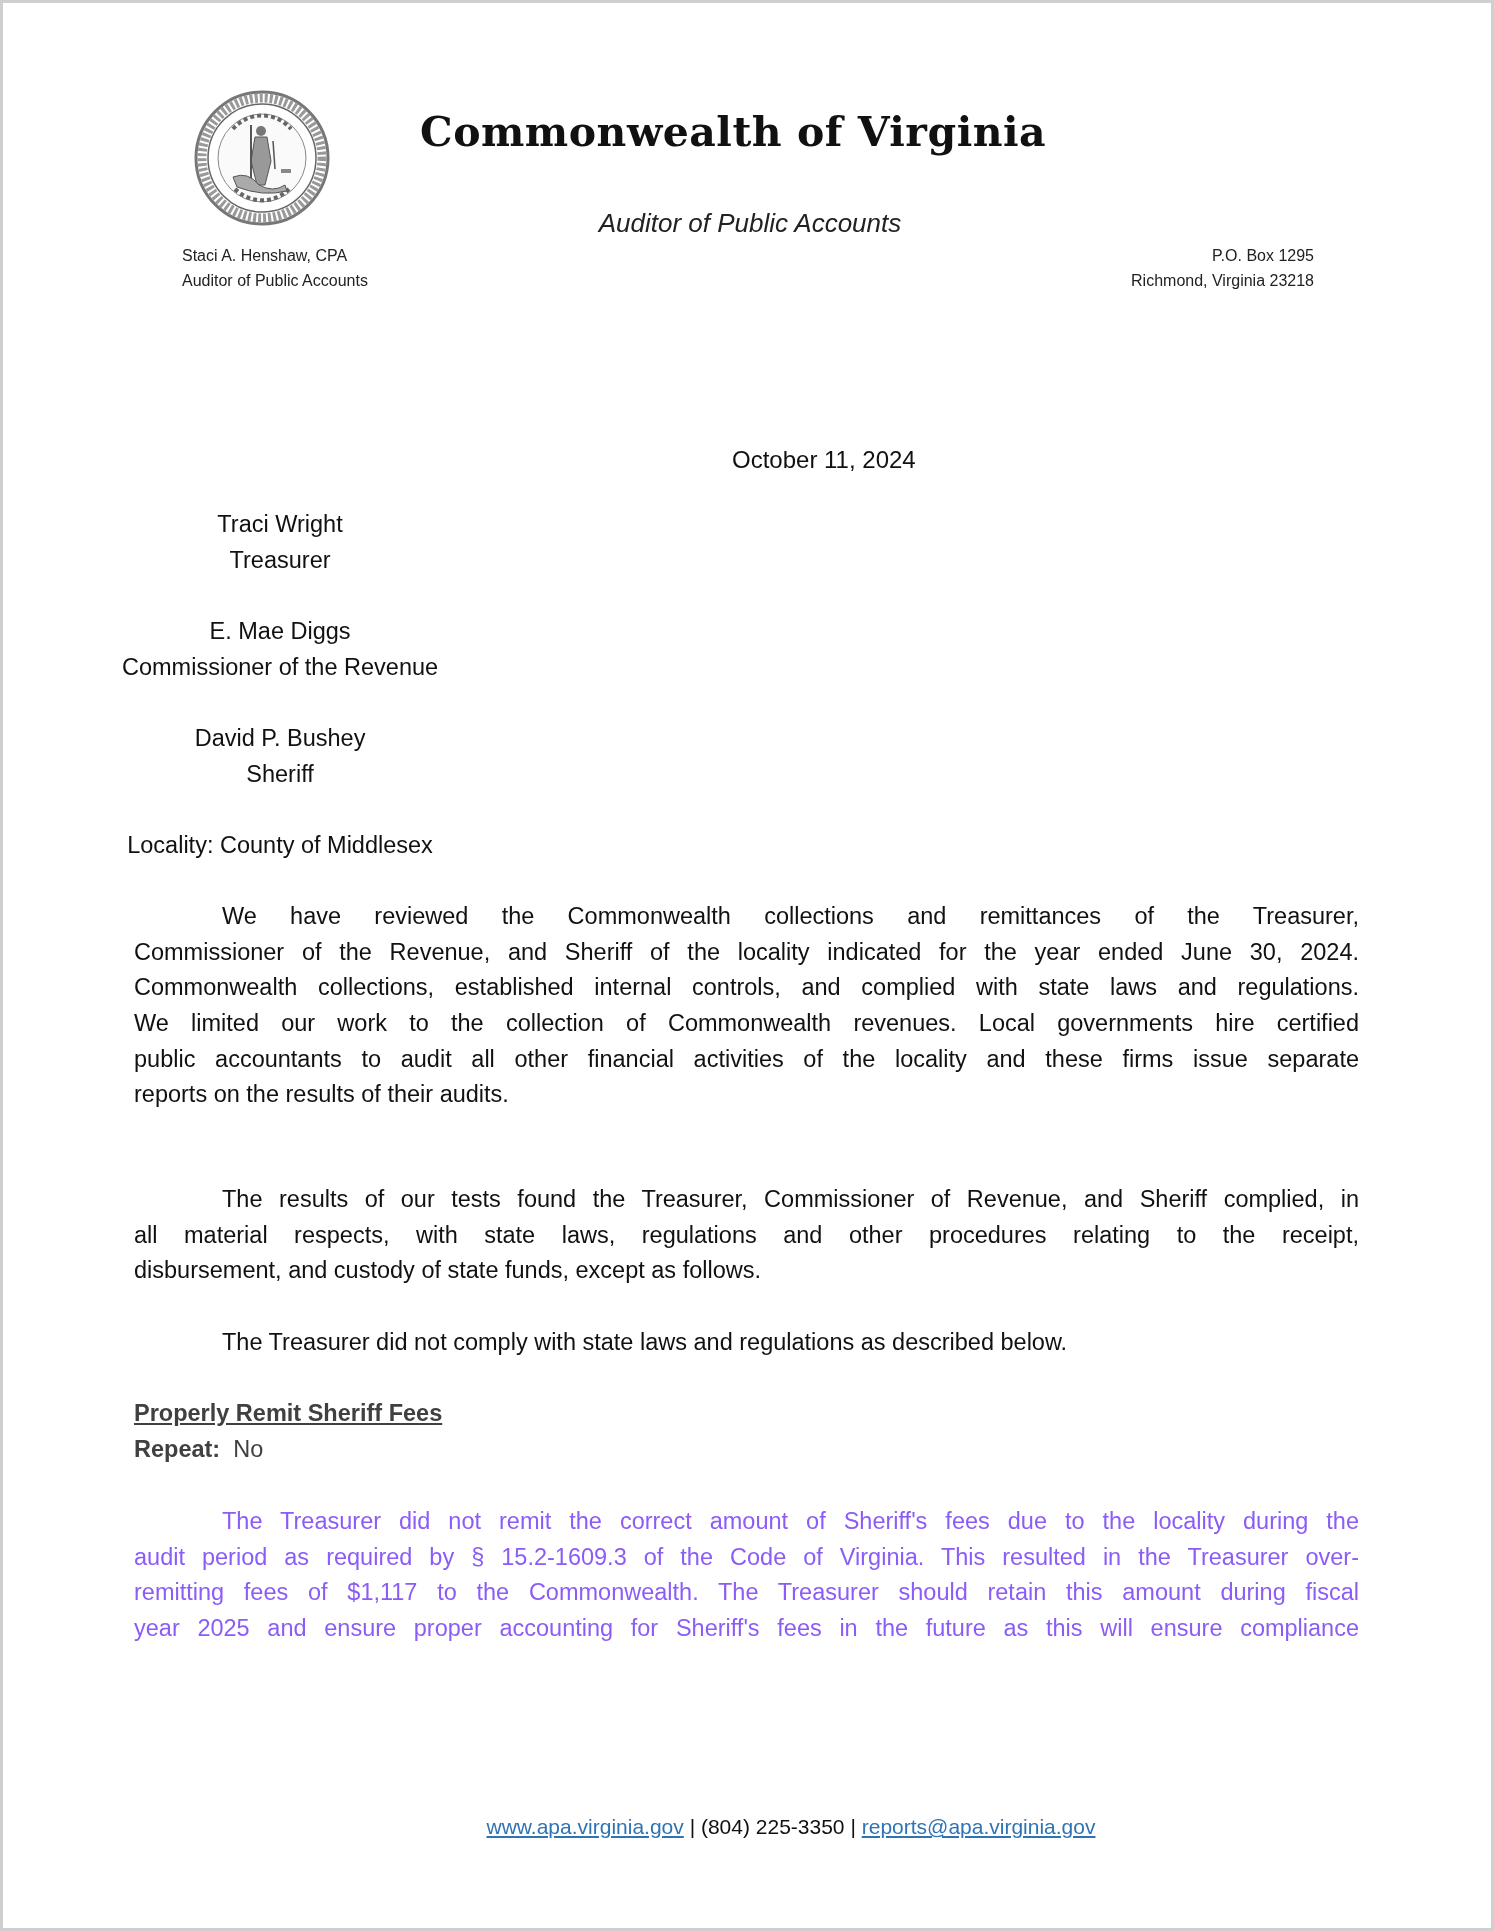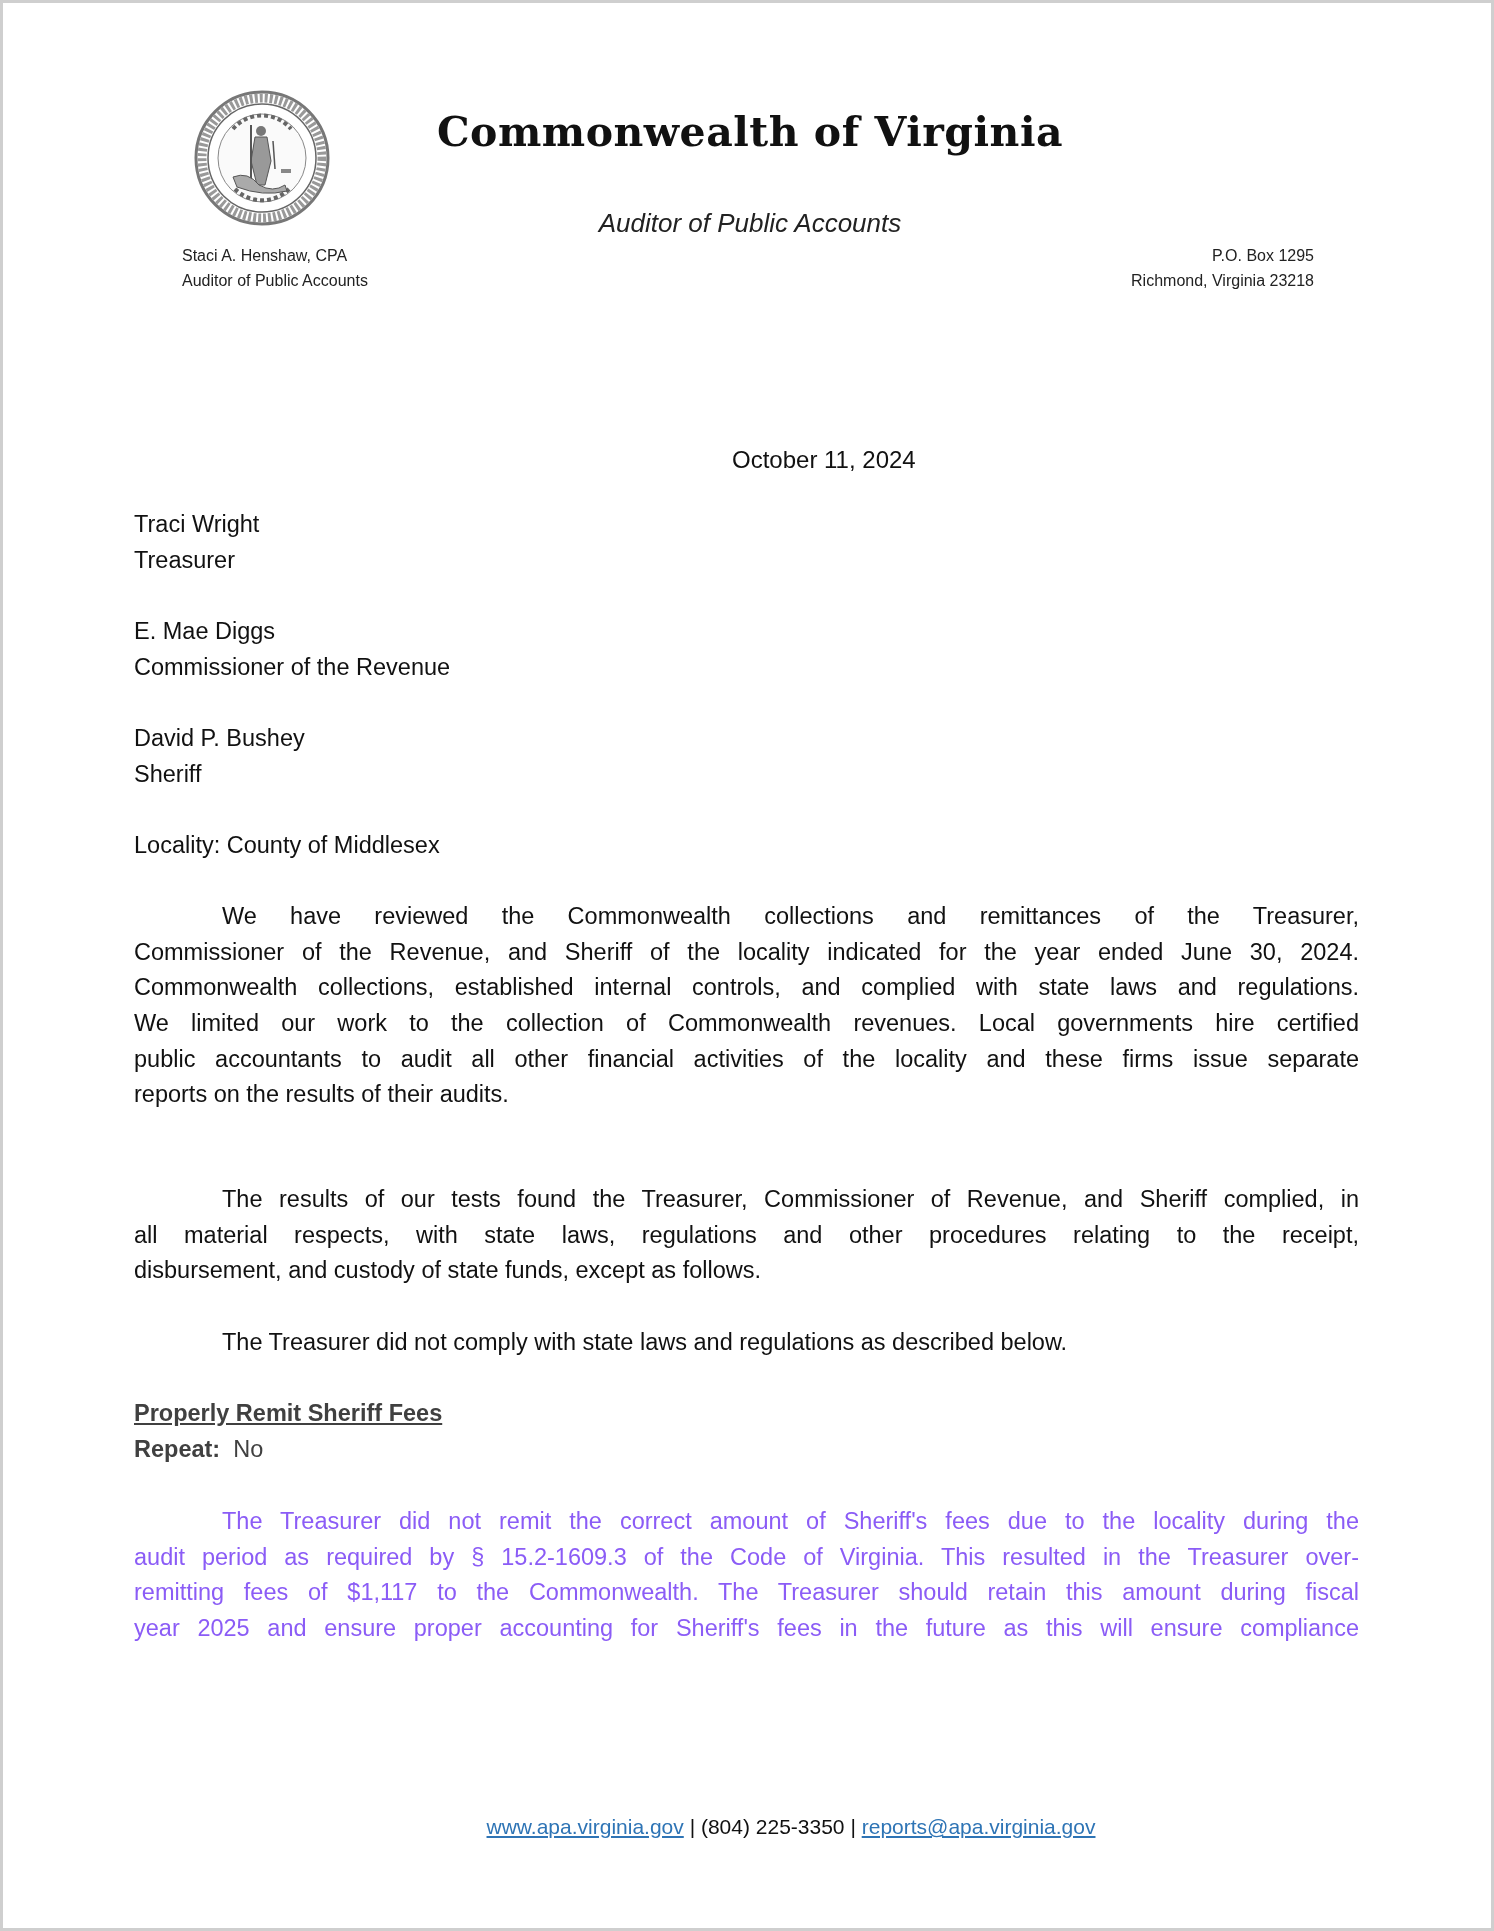--- a/index.html
+++ b/index.html
@@ -10,34 +10,34 @@
   }
   .frame {
     position: absolute; left: 0; top: 0; width: 1494px; height: 1931px;
     box-sizing: border-box; border: 3px solid #cfcfcf; pointer-events: none;
   }
   .abs { position: absolute; white-space: nowrap; }
   
   .seal { position: absolute; left: 193px; top: 89px; width: 138px; height: 138px; }
   
   .title {
-    position: absolute; left: 420px; width: 660px; top: 108px; text-align: center;
+    position: absolute; left: 420px; width: 660px; top: 108px; text-align: left;
     font-family: "DejaVu Serif", serif; font-weight: bold; font-size: 41px;
     letter-spacing: 0.5px; color: #111;
   }
   .subtitle {
     position: absolute; left: 420px; width: 660px; top: 208px; text-align: center;
     font-family: "Liberation Sans", sans-serif; font-style: italic; font-size: 26px; color: #222;
   }
   .small { font-size: 16px; color: #222; line-height: 25px; }
   .left-block { left: 182px; top: 243px; }
   .right-block { right: 180px; top: 243px; text-align: right; }
   .date { position: absolute; left: 732px; top: 402px; font-size: 24px; white-space: nowrap; margin-top: 44px; }
   .body-text { font-size: 23.5px; line-height: 35.7px; }
-  .addr { position: absolute; left: 134px; top: 507px; }
+  .addr { position: absolute; left: 122px; top: 507px; text-align: center; }
   .addr .group { margin-bottom: 35.7px; }
   .col { position: absolute; left: 134px; width: 1225px; }
   .line { display: block; text-align: justify; text-align-last: justify; white-space: nowrap; height: 35.7px; }
   .line.last { text-align-last: left; }
   .line.indent { padding-left: 88px; }
   .gray { color: #8b5cf6; }
   .heading { font-weight: bold; text-decoration: underline; color: #404040; }
   .repeat-label { font-weight: bold; color: #404040; }
   .repeat-val { color: #404040; }
   .footer {

